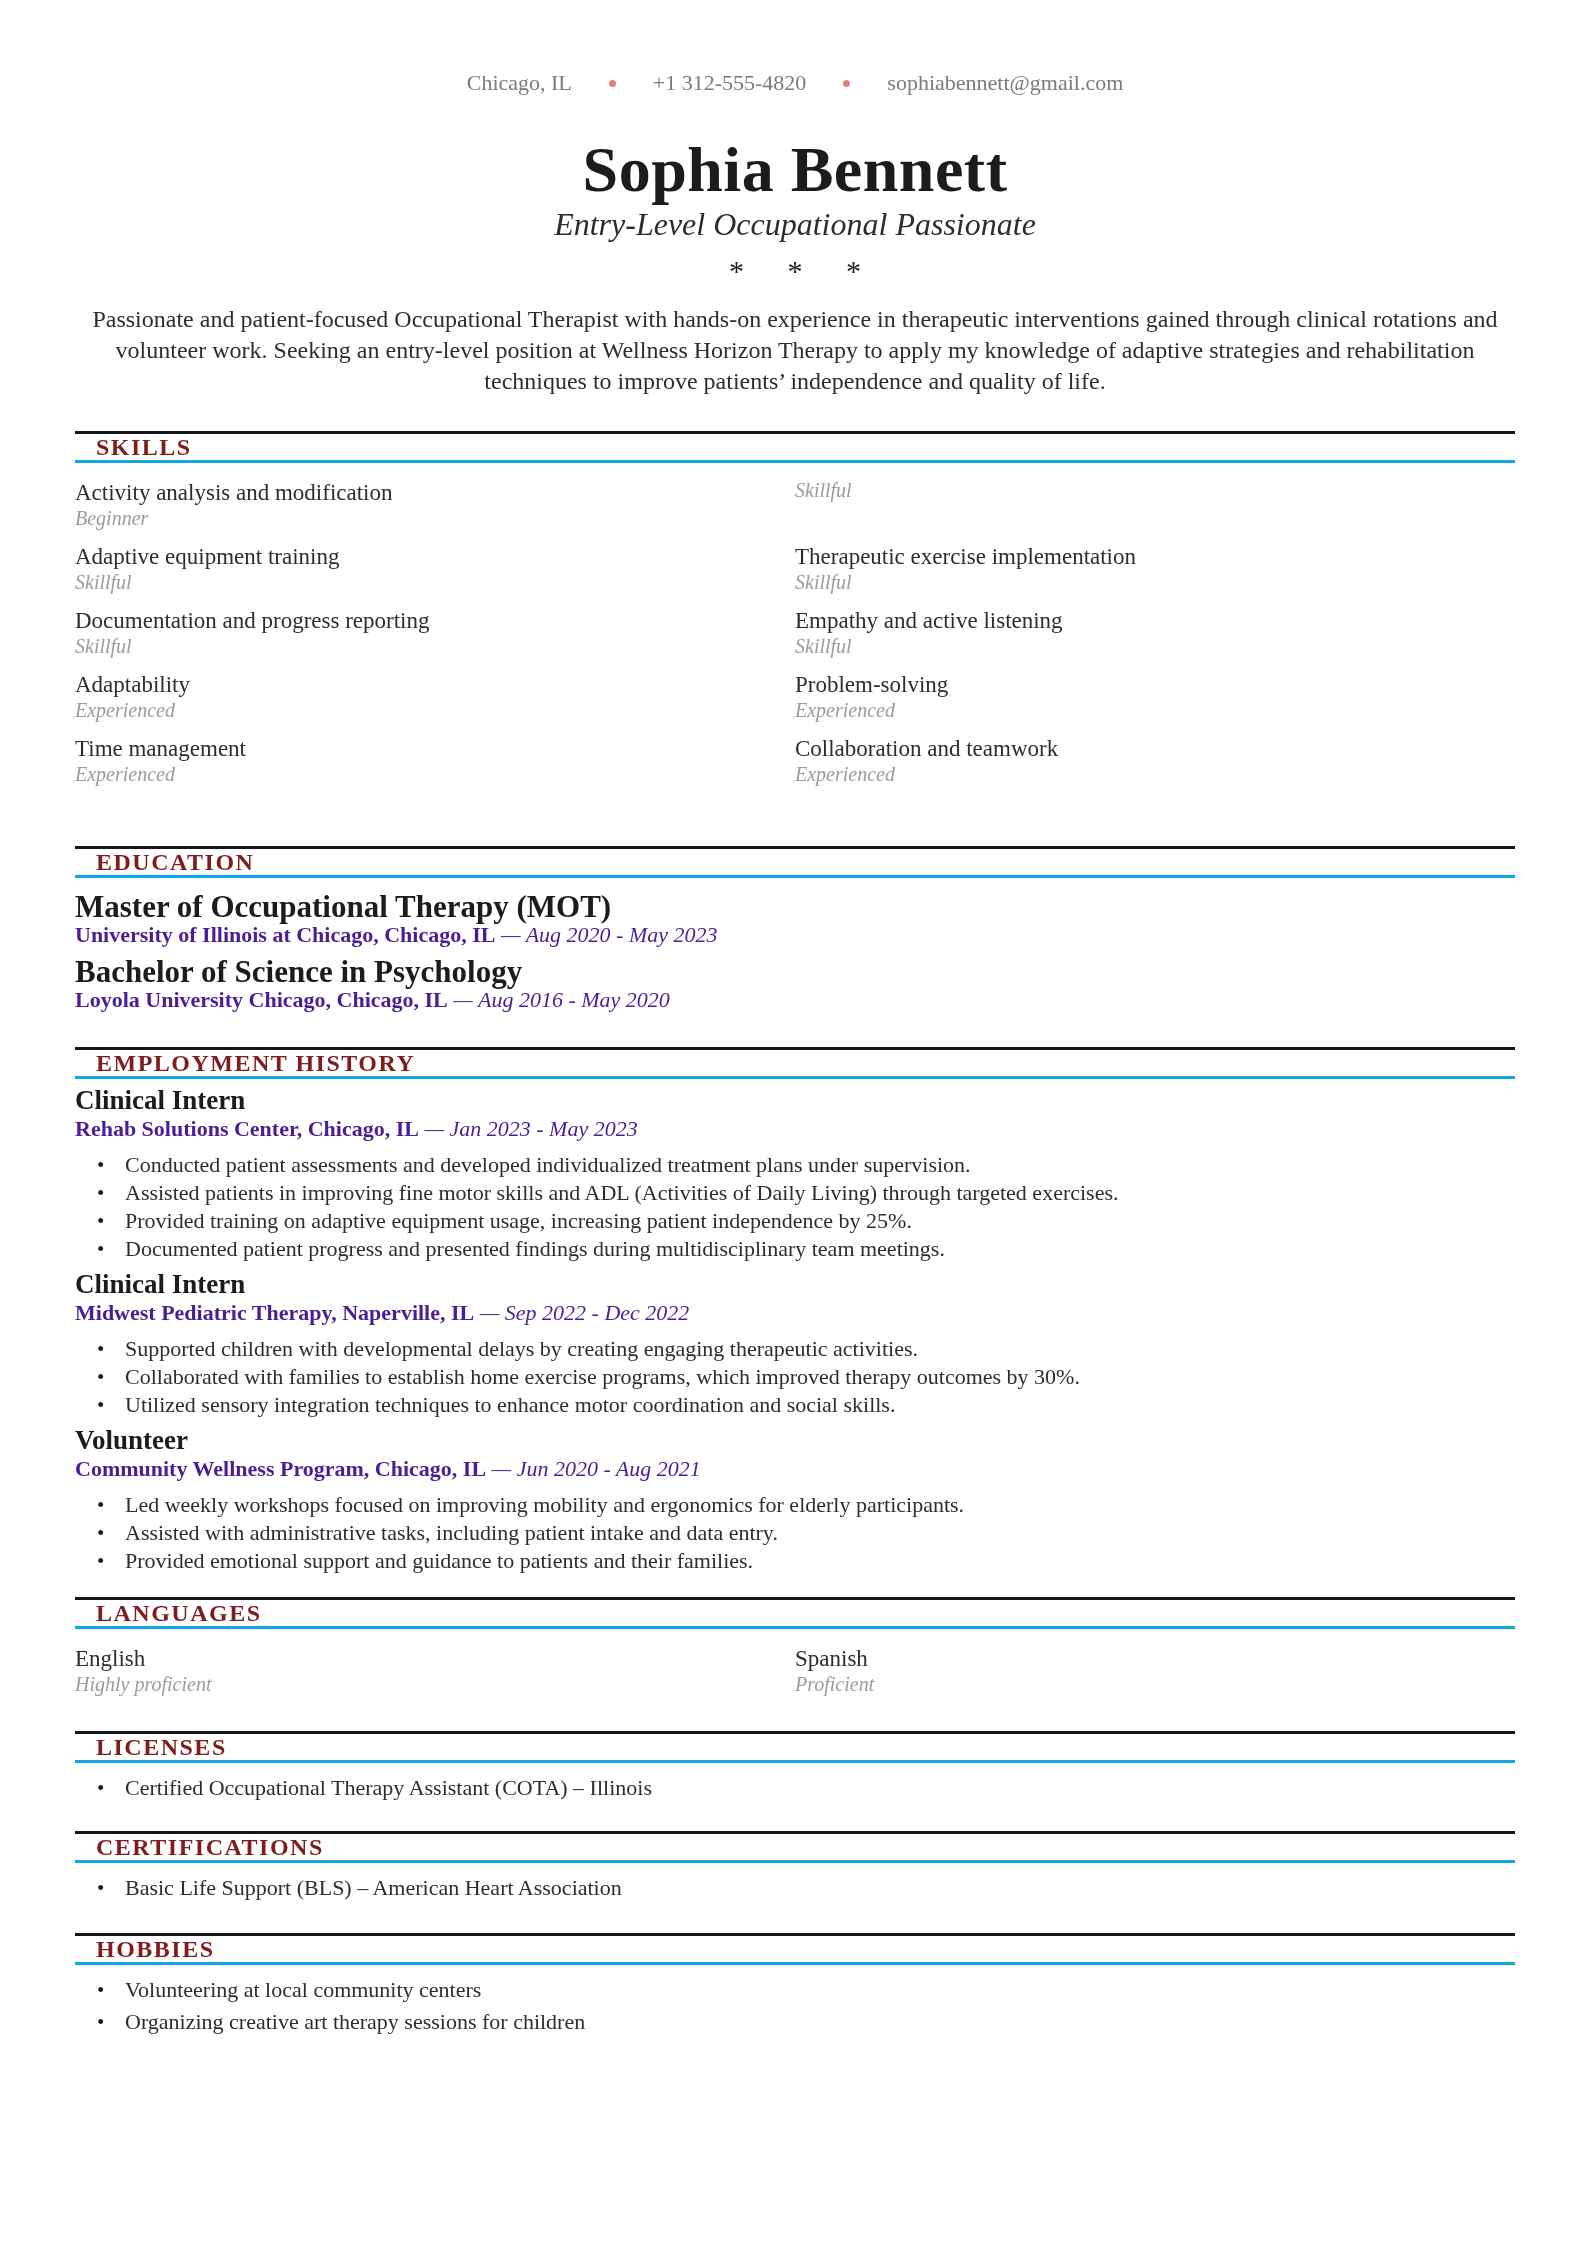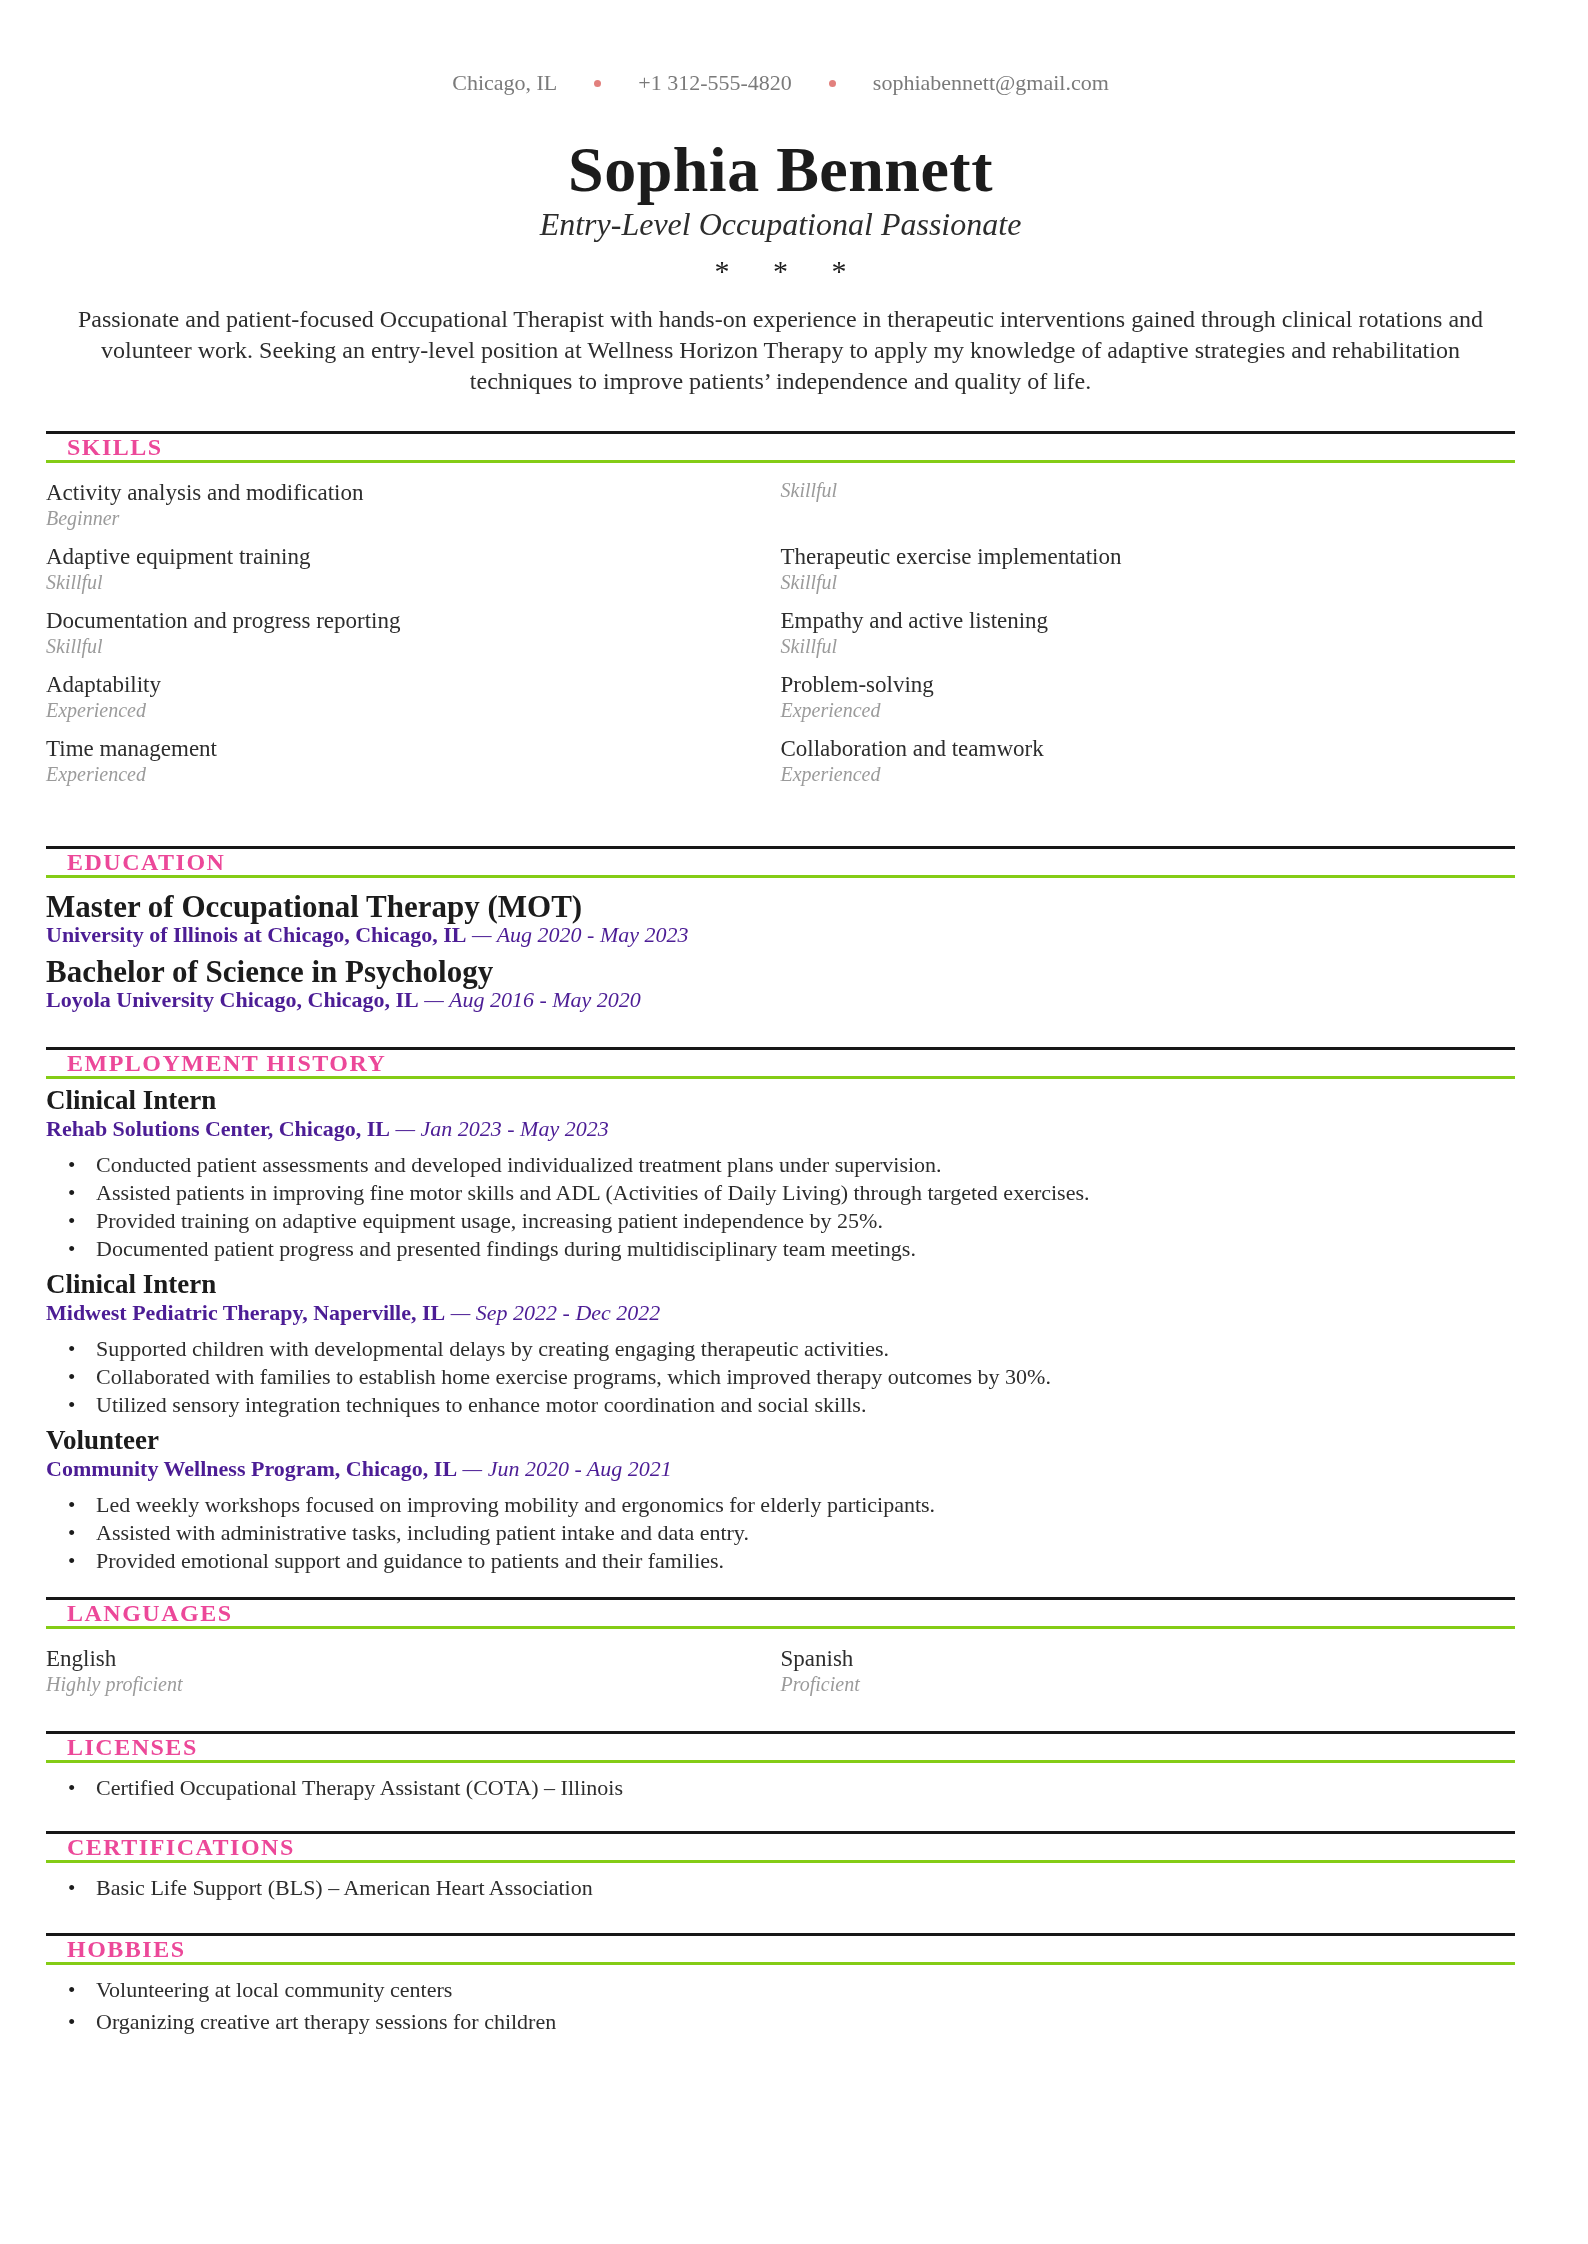--- a/index.html
+++ b/index.html
@@ -5,21 +5,21 @@
   * { margin: 0; padding: 0; box-sizing: border-box; }
   html, body { background: #ffffff; }
   body { font-family: "Liberation Serif", serif; }
 
   .page {
     position: relative;
     width: 1588px;
     height: 2244px;
     margin: 0 auto;
     background: #ffffff;
-    padding: 70px 73px 40px 46px;
+    padding: 70px 73px 40px 75px;
     overflow: hidden;
     color: #2d2d2d;
   }
 
   
   .contact-row {
     display: flex;
     justify-content: center;
     align-items: center;
     gap: 37px;
@@ -64,27 +64,27 @@
     width: 1420px;
     text-align: center;
     font-size: 24px;
     line-height: 31px;
     color: #2d2d2d;
   }
 
   
   .section-heading {
     border-top: 3px solid #171717;
-    border-bottom: 3px solid #84cc16;
+    border-bottom: 3px solid #0ea5e9;
     font-size: 24px;
     line-height: 26px;
     font-weight: 700;
     letter-spacing: 1.5px;
     padding-left: 21px;
-    color: #ec4899;
+    color: #7f1d1d;
   }
   .sec-skills        { margin-top: 34px; }
   .sec-education     { margin-top: 47px; }
   .sec-employment    { margin-top: 34px; }
   .sec-languages     { margin-top: 22px; }
   .sec-licenses      { margin-top: 22px; }
   .sec-certifications{ margin-top: 28px; }
   .sec-hobbies       { margin-top: 30px; }
 
   

